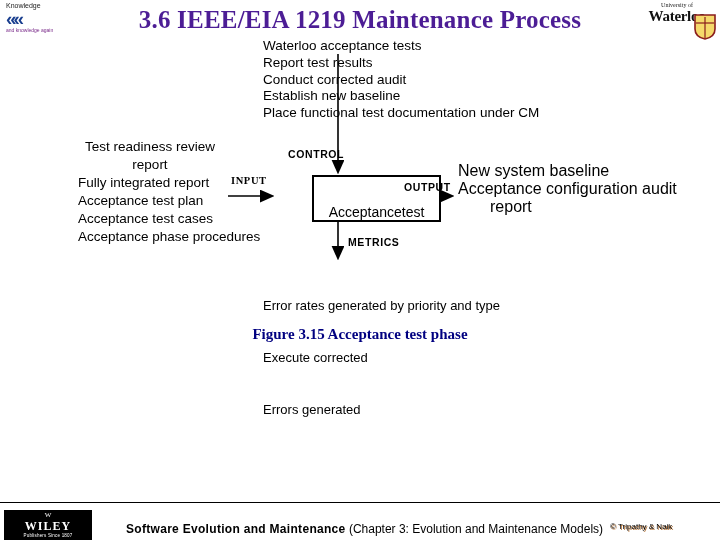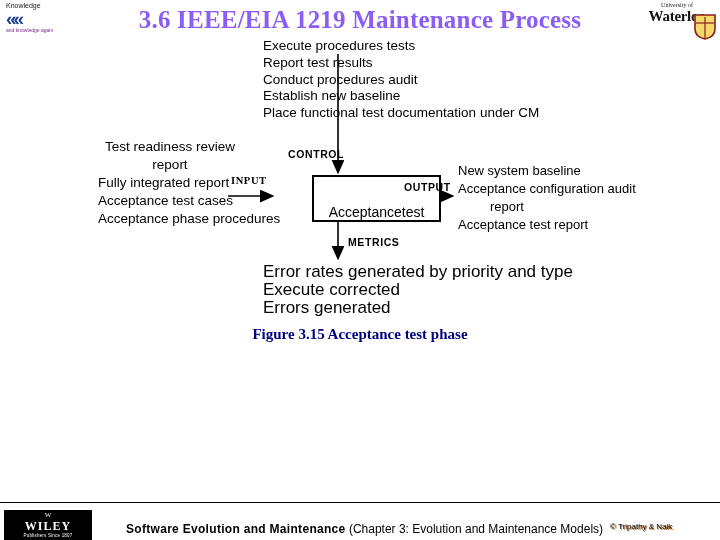--- a/index.html
+++ b/index.html
@@ -22,21 +22,21 @@
   
   .title {
     position: absolute;
     left: 0;
     top: 6px;
     width: 720px;
     text-align: center;
     font-family: "Liberation Serif", serif;
     font-weight: bold;
     font-size: 25px;
-    color: #8b5cf6;
+    color: #4c1d95;
     letter-spacing: 0.2px;
   }
 
   
   .logo-knowledge {
     position: absolute;
     left: 6px;
     top: 2px;
     width: 60px;
     height: 34px;
@@ -122,45 +122,45 @@
   .input-list {
     position: absolute;
     left: 78px;
     top: 102px;
     text-align: left;
   }
   .input-list div {
     font-size: 13.5px;
     line-height: 18px;
     white-space: nowrap;
-    margin-left: 20px;
   }
   .input-list .centered {
     text-align: center;
     width: 144px;
   }
   .output-list {
     position: absolute;
     left: 458px;
     top: 126px;
   }
   .output-list div {
+    font-size: 16px;
+    line-height: 18px;
+    white-space: nowrap;
+  }
+  .metrics-list {
+    position: absolute;
+    left: 263px;
+    top: 227px;
+  }
+  .metrics-list div {
     font-size: 13px;
     line-height: 18px;
     white-space: nowrap;
-  }
-  .metrics-list {
-    position: absolute;
-    left: 263px;
-    top: 227px;
-  }
-  .metrics-list div {
-    font-size: 17px;
-    line-height: 18px;
-    white-space: nowrap;
+    margin-top: 34px;
   }
 
   .proc-box {
     position: absolute;
     left: 276px;
     top: 139px;
     width: 125px;
     height: 43px;
     border: 2px solid #000;
     background: #ffffff;
@@ -307,50 +307,50 @@
       <line x1="338" y1="18" x2="338" y2="136" stroke="#000" stroke-width="1.6" marker-end="url(#ah)"></line>
 
       <line x1="228" y1="160" x2="272" y2="160" stroke="#000" stroke-width="1.6" marker-end="url(#ah)"></line>
 
       <line x1="404" y1="160" x2="452" y2="160" stroke="#000" stroke-width="1.6" marker-end="url(#ah)"></line>
 
       <line x1="338" y1="184" x2="338" y2="222" stroke="#000" stroke-width="1.6" marker-end="url(#ah)"></line>
     </svg>
 
     <div class="control-list">
-      <div>Execute procedures tests</div>
+      <div>Waterloo acceptance tests</div>
       <div>Report test results</div>
-      <div>Conduct procedures audit</div>
+      <div>Conduct corrected audit</div>
       <div>Establish new baseline</div>
       <div>Place functional test documentation under CM</div>
     </div>
     <div class="dlabel-sm" style="left:288px; top:112px;">CONTROL</div>
 
     <div class="input-list">
       <div class="centered">Test readiness review</div>
       <div class="centered">report</div>
       <div>Fully integrated report</div>
+      <div>Acceptance test plan</div>
       <div>Acceptance test cases</div>
       <div>Acceptance phase procedures</div>
     </div>
     <div class="dlabel-sm" style="left:231px; top:139px;font-family:Liberation Serif, serif;">INPUT</div>
 
     <div class="proc-box">
       <span>Acceptance</span>
         <br>
       <span>test</span>
     </div>
 
     <div class="dlabel-sm" style="left:404px; top:145px;">OUTPUT</div>
 
     <div class="output-list">
       <div>New system baseline</div>
       <div>Acceptance configuration audit</div>
       <div style="padding-left:32px;">report</div>
-      <div>Acceptance test report</div>
     </div>
 
     <div class="dlabel-sm" style="left:348px; top:200px;">METRICS</div>
 
     <div class="metrics-list">
       <div>Error rates generated by priority and type</div>
       <div>Execute corrected</div>
       <div>Errors generated</div>
     </div>
   </div>

